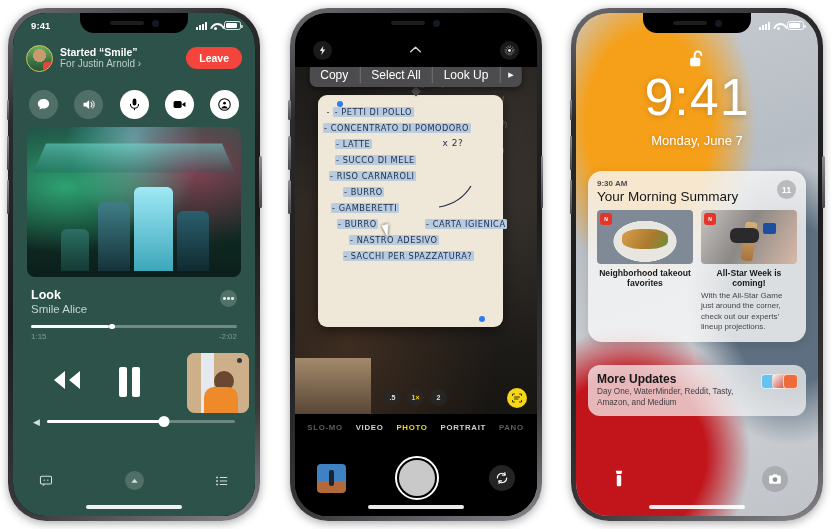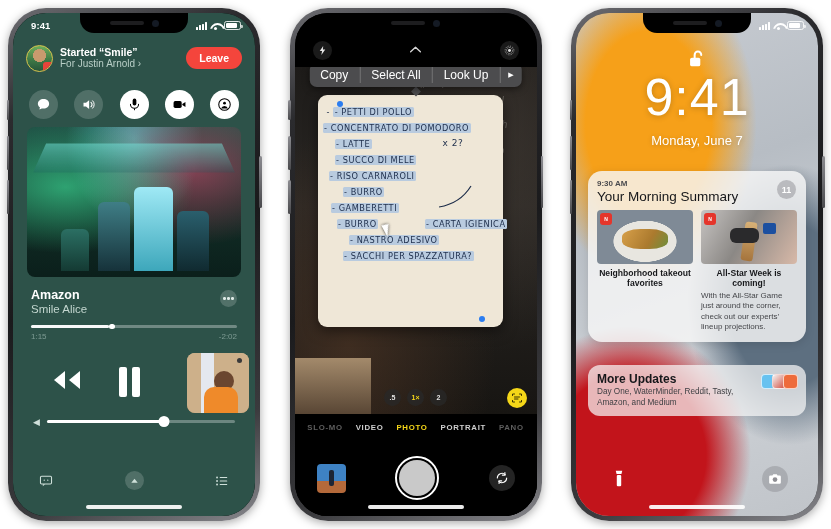--- a/index.html
+++ b/index.html
@@ -389,21 +389,21 @@
         <div class="video-tile">
           <div class="vt-roof"></div>
           <div class="vt-fig f1"></div>
           <div class="vt-fig f2"></div>
           <div class="vt-fig f3"></div>
           <div class="vt-fig f4"></div>
         </div>
 
         <div class="p1-meta">
           <div class="p1-song">
-            <div class="s1">Amazon</div>
+            <div class="s1">Look</div>
             <div class="s2">Smile Alice</div>
           </div>
           <div class="more-dots">
               <i></i>
               <i></i>
               <i></i>
             </div>
         </div>
 
         <div class="scrub">

